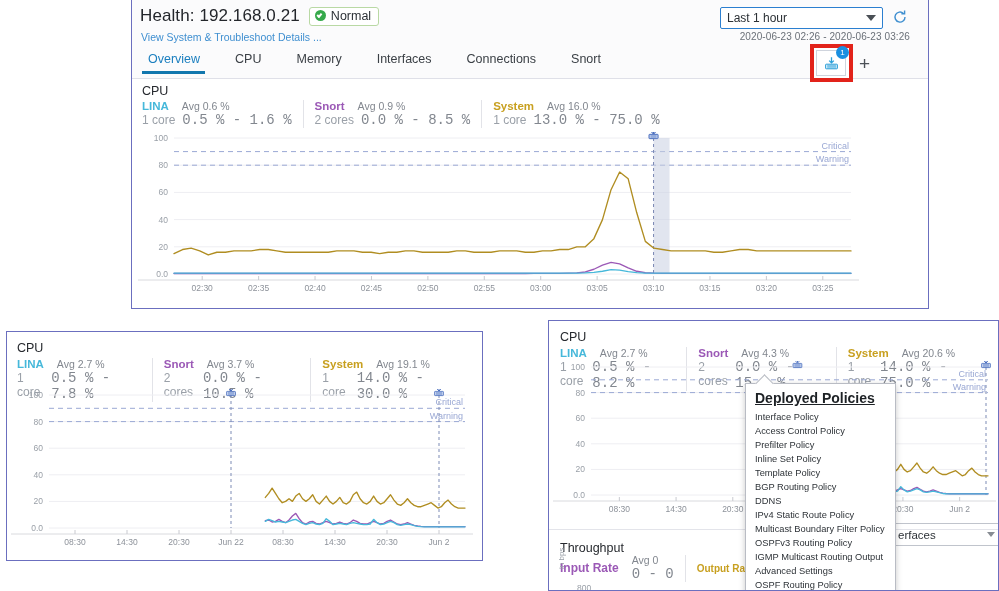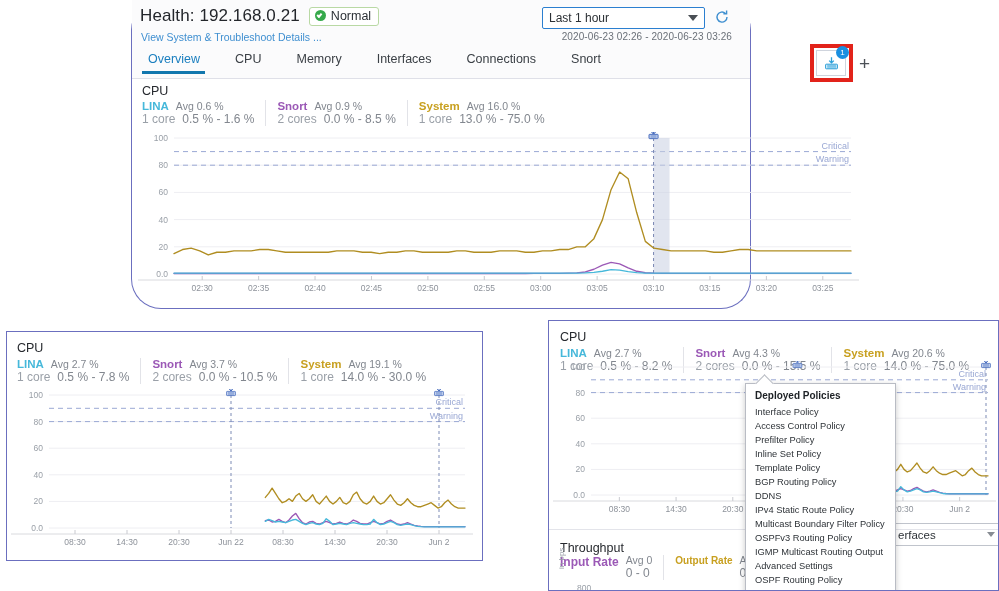--- a/index.html
+++ b/index.html
@@ -5,21 +5,21 @@
   html,body{margin:0;padding:0;}
   body{
     width:999px;height:591px;position:relative;overflow:hidden;
     background:#ffffff;
     font-family:"Liberation Sans","DejaVu Sans",sans-serif;
     -webkit-font-smoothing:antialiased;
   }
   .panel{position:absolute;background:#fff;border:1px solid #6b6fbf;box-sizing:border-box;}
 
   
-  #main-panel{left:131px;top:0px;width:620px;height:309px;border-top:none;border-radius:30px;}
+  #main-panel{left:131px;top:0px;width:798px;height:309px;border-top:none;}
   .hdr{position:absolute;left:0;top:0;right:0;height:78px;background:#fbfbfc;border-bottom:1px solid #dfe0e8;}
   .health-line{position:absolute;left:8px;top:6px;display:flex;align-items:center;gap:9px;}
   .health-title{font-size:17px;color:#23262b;letter-spacing:.1px;}
   .status-badge{display:inline-flex;align-items:center;gap:5px;border:1px solid #b9d9a4;
      background:#fff;border-radius:3px;padding:1px 7px 2px 5px;font-size:12.5px;color:#2c3136;}
   .status-dot{width:11px;height:11px;border-radius:50%;background:#36a94b;position:relative;display:inline-block;}
   .status-dot:after{content:"";position:absolute;left:2.5px;top:5px;width:2.5px;height:1.5px;background:#fff;transform:rotate(45deg);}
   .status-dot:before{content:"";position:absolute;left:4px;top:3px;width:1.6px;height:5px;background:#fff;transform:rotate(40deg);}
   .sublink{position:absolute;left:9px;top:31px;font-size:10.5px;color:#3f8fd0;cursor:pointer;}
 
@@ -40,40 +40,40 @@
      box-sizing:border-box;display:flex;align-items:center;justify-content:center;}
   .badge{position:absolute;left:704px;top:46px;width:13px;height:13px;border-radius:50%;background:#1a8fe0;
      color:#fff;font-size:8px;line-height:13px;text-align:center;z-index:4;}
   .plus{position:absolute;left:727px;top:54px;font-size:19px;color:#4c5157;line-height:1;cursor:pointer;}
 
   
   .card-title{font-size:12.5px;color:#26292e;}
   .legend{display:flex;align-items:flex-start;}
   .leg{padding:0 11px 0 0;margin-right:11px;border-right:1px solid #e2e3e8;}
   .leg:last-child{border-right:none;}
-  .leg-r1{display:flex;align-items:flex-start;gap:7px;}
+  .leg-r1{display:flex;align-items:center;gap:13px;}
   .leg-name{font-size:11.5px;font-weight:bold;}
   .leg-avg{font-size:10.5px;color:#82878f;}
   .leg-r2{display:flex;align-items:baseline;gap:7px;}
   .leg-core{font-size:12px;color:#9aa0a8;}
-  .leg-rng{font-size:12px;color:#82878f;}
+  .leg-rng{font-size:14px;color:#82878f;font-family:Liberation Mono, monospace;}
   .c-lina{color:#46b8da;}
   .c-snort{color:#9b59b6;}
   .c-system{color:#c8a020;}
 
   
   #bl-panel{left:6px;top:331px;width:477px;height:230px;}
   
   #br-panel{left:548px;top:320px;width:451px;height:271px;overflow:hidden;}
 
   .menu{position:absolute;left:196px;top:62px;width:149px;background:#fff;border:1px solid #b9bcc4;
      box-shadow:0 2px 6px rgba(0,0,0,.22);z-index:30;padding:4px 0 3px 0;}
   .menu:before{content:"";position:absolute;left:12px;top:-7px;width:12px;height:12px;background:#fff;
      border-left:1px solid #b9bcc4;border-top:1px solid #b9bcc4;transform:rotate(45deg);}
-  .menu-title{font-size:10px;font-weight:bold;color:#1d2125;padding:2px 9px 4px 9px;position:relative;}
+  .menu-title{font-size:14px;font-weight:bold;color:#1d2125;padding:2px 9px 4px 9px;position:relative;text-decoration:underline;}
   .menu-item{font-size:9.3px;color:#2d3237;padding:2px 9px;cursor:pointer;white-space:nowrap;}
 
   .dropsmall{position:absolute;right:-28px;top:178px;width:110px;height:23px;border:1px solid #c0c4cc;
      background:#fff;display:flex;align-items:center;padding:0 8px;box-sizing:border-box;border-radius:2px;}
   .dropsmall span{font-size:11.5px;color:#2d3237;flex:1;}
   .chev-sm{width:0;height:0;border-left:4px solid transparent;border-right:4px solid transparent;border-top:5px solid #878c93;}
 
   .tput-sep{position:absolute;left:0;right:0;border-top:1px solid #e3e4ea;}
   svg{display:block;}
 </style>

